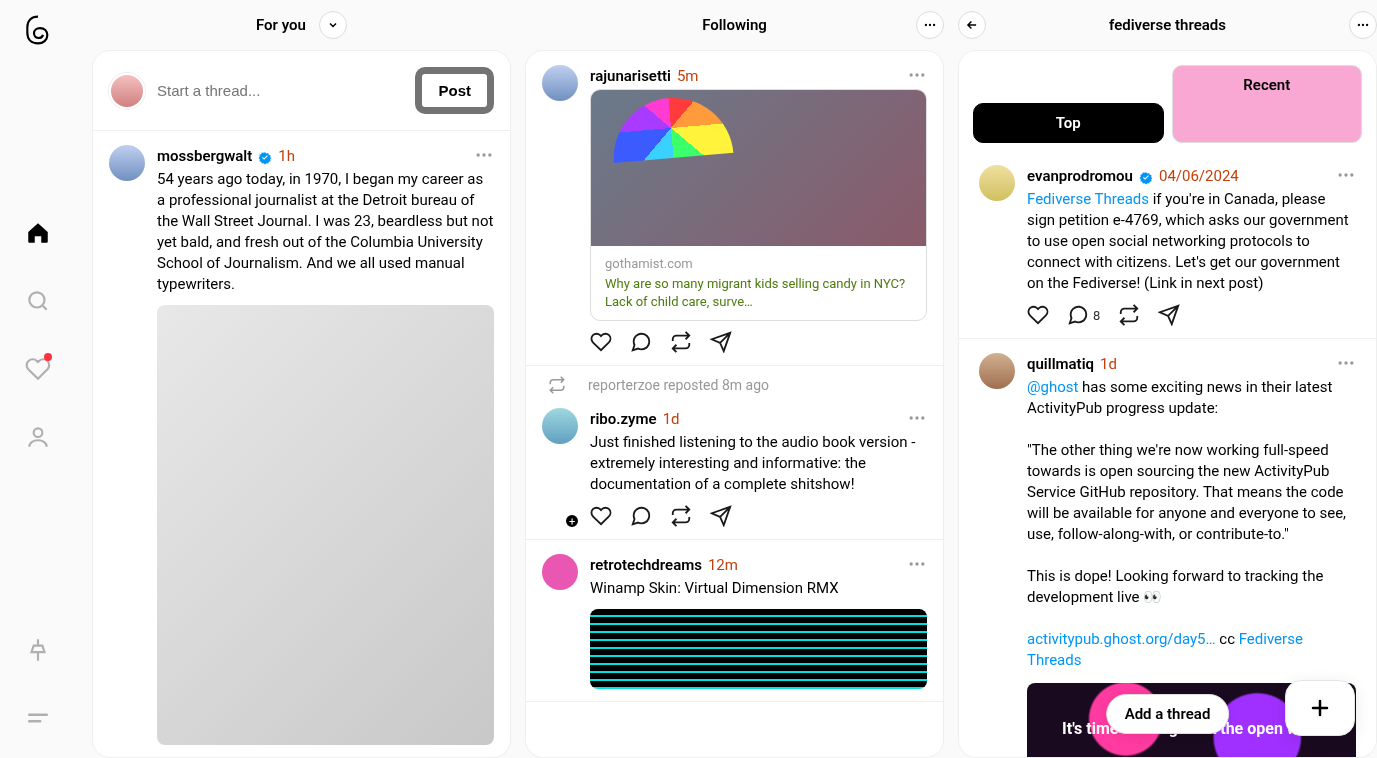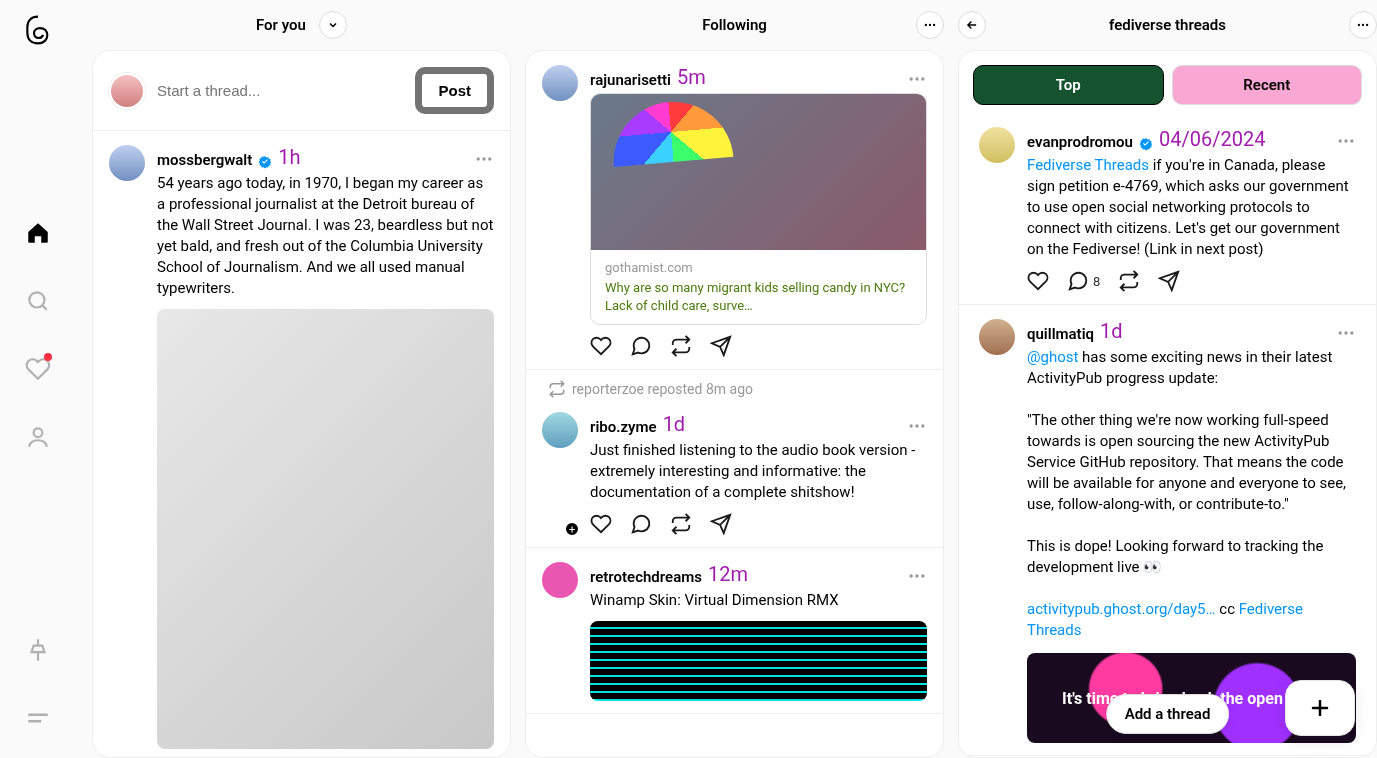--- a/index.html
+++ b/index.html
@@ -90,21 +90,21 @@
   .post {
     padding:14px 16px 12px 16px;
     border-bottom:1px solid #eee;
     display:flex;
     gap:12px;
   }
   .post-body { flex:1; min-width:0; }
   .post-head { display:flex; align-items:flex-end; gap:6px; margin-bottom:4px; font-size:15px;}
   .username { font-weight:600; }
   .verified { width:14px; height:14px; color:#0095f6; }
-  .timestamp { color:#a21caf; font-size:20px; }
+  .timestamp { color:#c2410c; font-size:15px; }
   .more-icon { margin-left:auto; color:#999; cursor:pointer; width:20px; height:20px; display:flex; align-items:center; justify-content:center;}
   .post-text { font-size:15px; line-height:1.4; color:#000; word-wrap:break-word;}
   .post-text .link { color:#0095f6; }
   .post-image {
     width:100%; height:440px; background:linear-gradient(135deg,#e8e8e8,#c8c8c8);
     margin-top:10px; border-radius:8px;
   }
   .link-card {
     border:1px solid #ddd; border-radius:10px; overflow:hidden; margin-bottom:10px;
   }
@@ -116,33 +116,33 @@
   .link-card .lc-body { padding:10px 14px; }
   .lc-domain { font-size:13px; color:#999; margin-bottom:4px;}
   .lc-title { font-size:13px; line-height:1.35; color:#4d7c0f;
     display:-webkit-box; -webkit-line-clamp:2; -webkit-box-orient:vertical; overflow:hidden;
   }
   .actions { display:flex; gap:18px; margin-top:10px; color:#333; align-items:center;}
   .act { display:flex; align-items:center; gap:4px; cursor:pointer; color:#1a1a1a;}
   .act svg { width:22px; height:22px; stroke:#1a1a1a; }
   .act-count { font-size:13px; color:#333;}
   .repost-line {
-    display:flex; align-items:center; gap:6px;
+    display:flex; align-items:center; gap:22px;
     padding:10px 16px 0 22px; color:#999; font-size:14px;
   }
   .repost-line svg{ width:18px; height:18px; stroke:#999;}
   .tabbar {
     display:flex; padding:14px 14px 8px 14px; gap:8px;
   }
   .tab {
     flex:1; text-align:center; font-weight:600; font-size:15px;
     padding:10px 0; border-radius:10px; cursor:pointer;
     border:1px solid #ddd; background:#f9a8d4;
   }
-  .tab.active { background:#14532d; color:#fff; border-color:#000;}
+  .tab.active { background:#000000; color:#fff; border-color:#000;margin-top:38px;}
   .img-winamp {
     height:80px; margin-top:10px; border-radius:8px;
     background:
       repeating-linear-gradient(0deg,#00e0e0 0 2px, transparent 2px 8px),
       #000;
   }
   .img-openweb {
     height:90px; margin-top:12px; border-radius:8px;
     background:
       radial-gradient(circle at 30% 40%, #ff3aa0 0 15%, transparent 16%),

